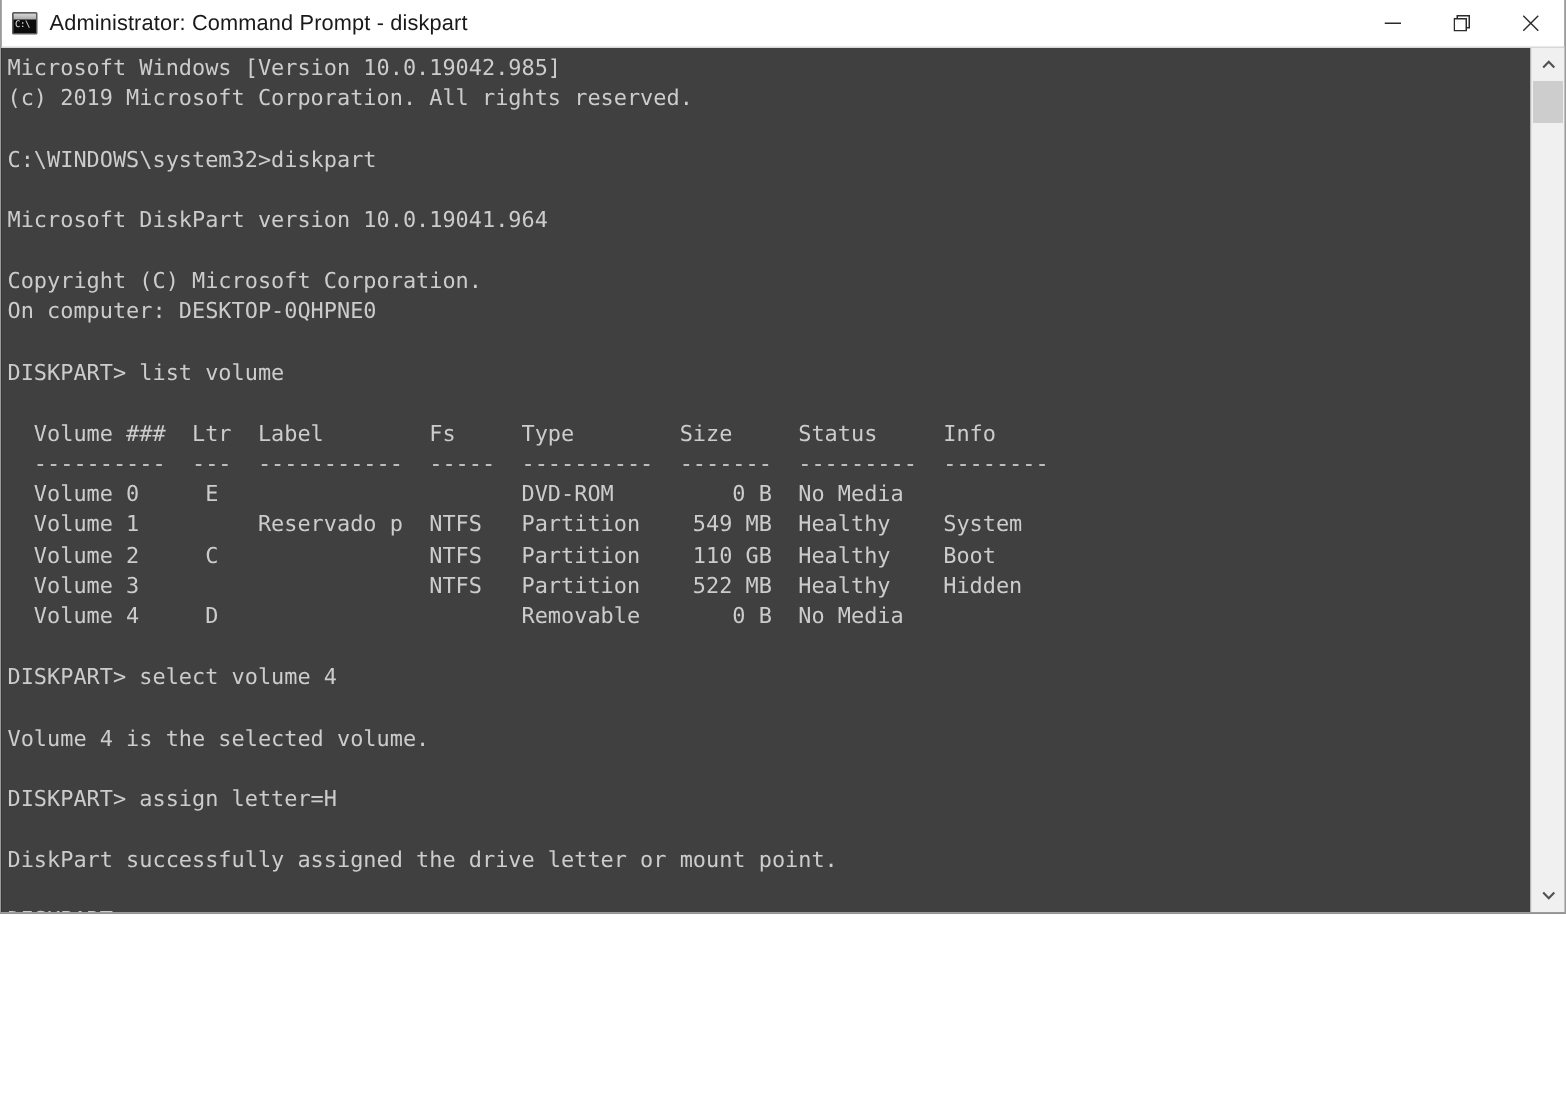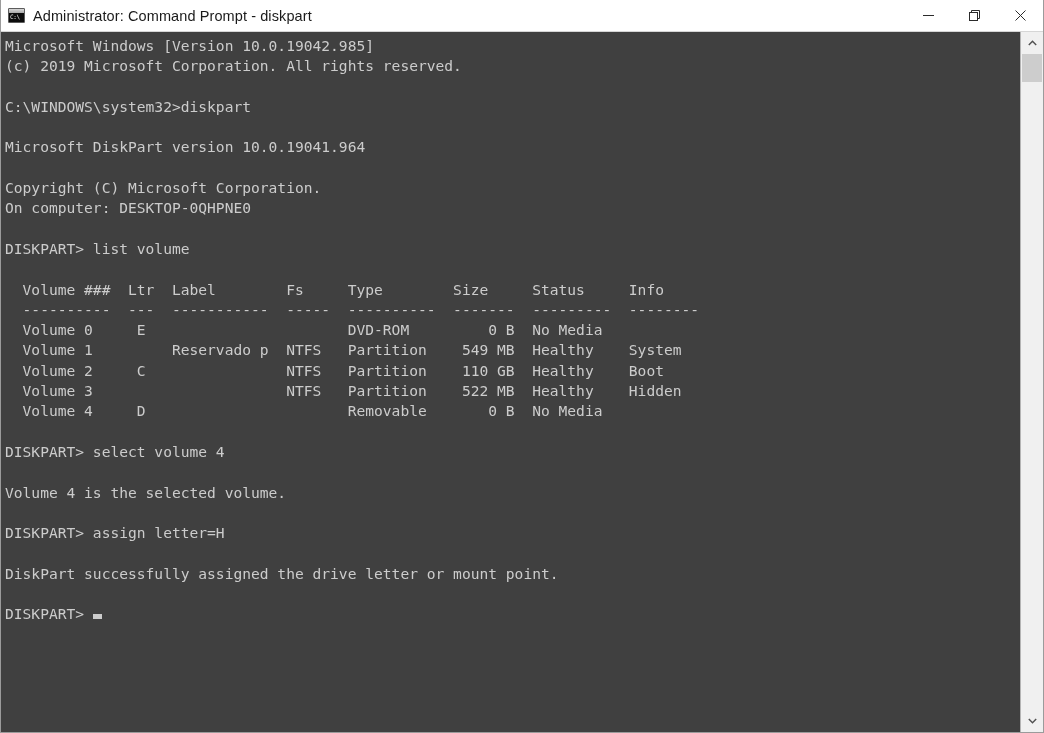--- a/index.html
+++ b/index.html
@@ -12,21 +12,21 @@
     height: 733px;
     overflow: hidden;
     font-family: "Liberation Sans", sans-serif;
   }
 
   
   #window {
     position: absolute;
     left: 0; top: 0;
     width: 1044px;
-    height: 733px;
+    height: 609px;
     box-sizing: border-box;
     background: #0c0c0c;
     border: 1px solid #9b9b9b;
     border-top: none;
     display: flex;
     flex-direction: column;
   }
 
   
   #titlebar {

